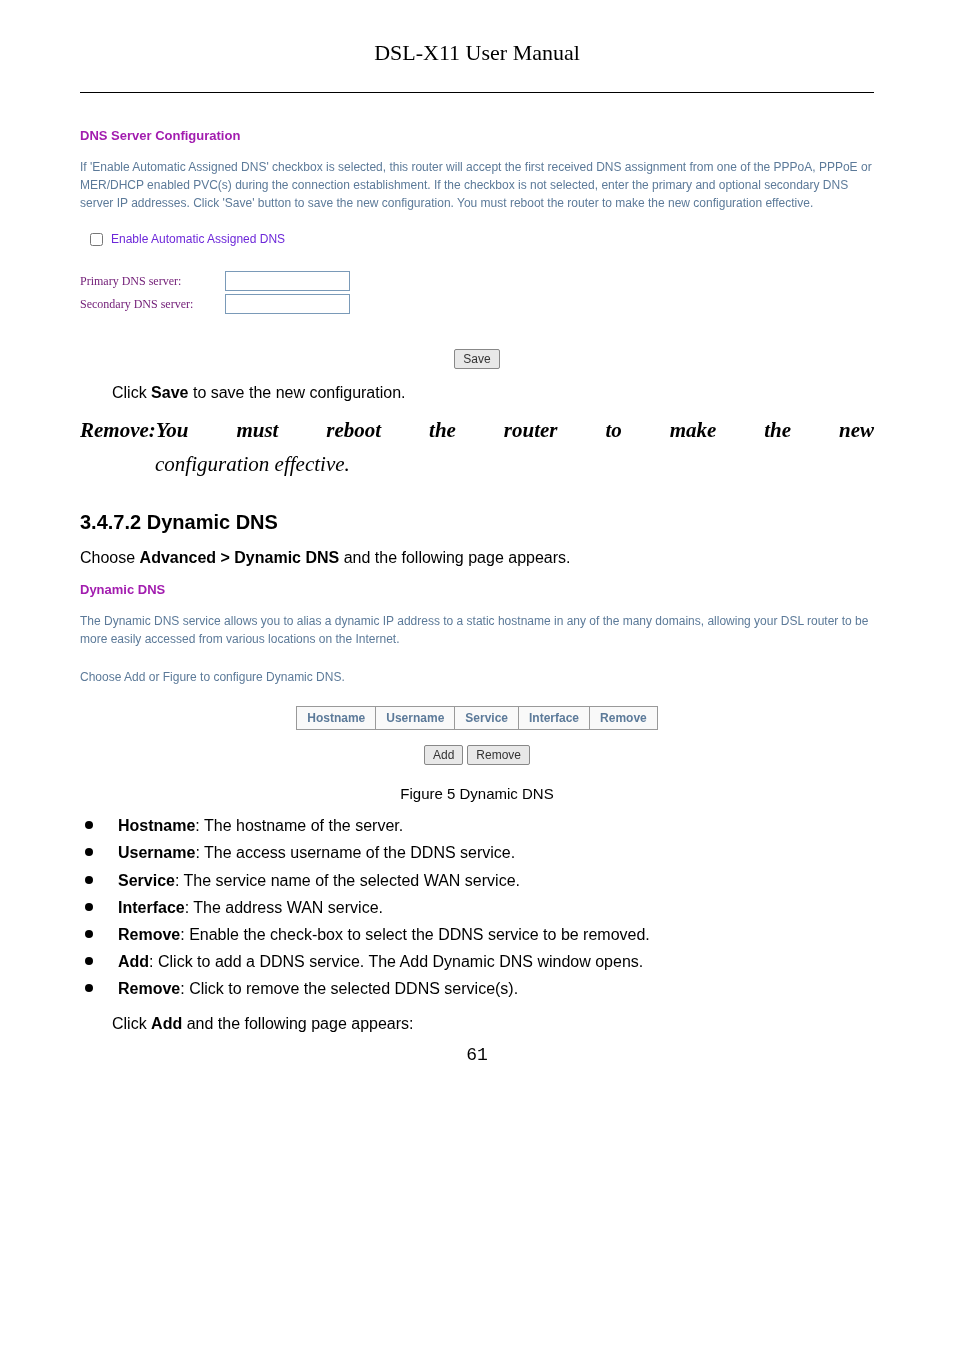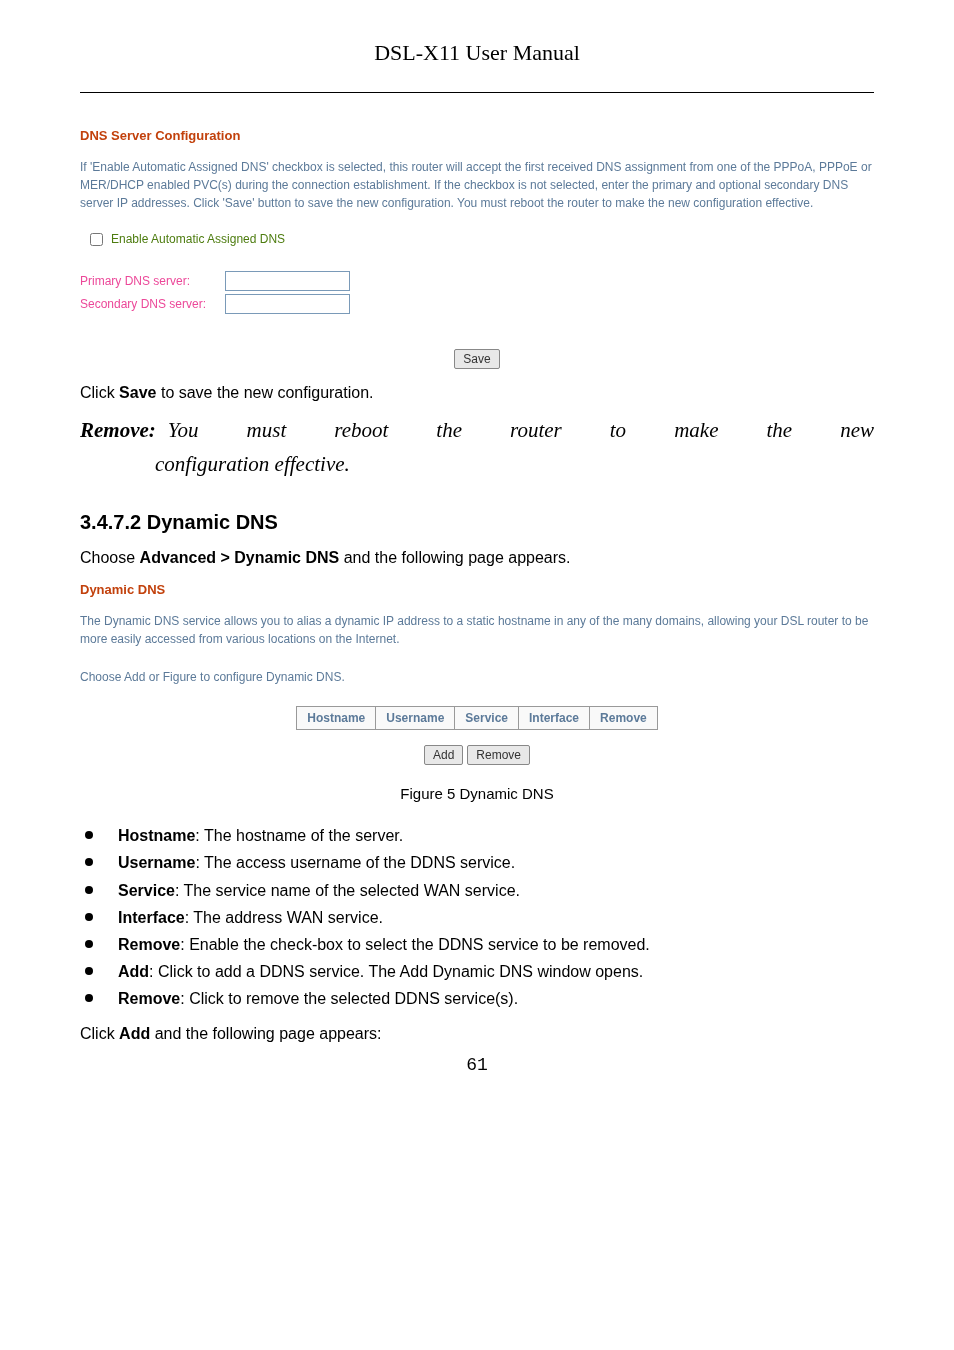--- a/index.html
+++ b/index.html
@@ -20,21 +20,21 @@
       font-size: 22px;
       margin-bottom: 26px;
       font-family: "Times New Roman", serif;
     }
     .header-line {
       border-bottom: 1.5px solid #000;
       margin-bottom: 35px;
     }
     .section-bold {
       font-weight: bold;
-      color: #c2410c;
+      color: #a21caf;
       font-family: Verdana, Arial, sans-serif;
       font-size: 13px;
       margin-bottom: 15px;
     }
     .desc-text {
       color: #5c7a99;
       font-family: Verdana, Arial, sans-serif;
       font-size: 12px;
       line-height: 1.5;
       margin-bottom: 20px;
@@ -44,32 +44,32 @@
       align-items: center;
       gap: 8px;
       margin-bottom: 25px;
       margin-left: 10px;
     }
     .checkbox-row input[type="checkbox"] {
       width: 13px;
       height: 13px;
     }
     .checkbox-label {
-      color: #4d7c0f;
+      color: #6d28d9;
       font-family: Verdana, Arial, sans-serif;
       font-size: 12px;
     }
     .field-row {
       display: flex;
       align-items: center;
       margin-bottom: 3px;
     }
     .field-label {
-      color: #ec4899;
-      font-family: Liberation Sans, sans-serif;
+      color: #701a75;
+      font-family: Liberation Serif, serif;
       font-size: 12px;
       width: 145px;
     }
     .field-input {
       border: 1px solid #7a9ab8;
       height: 20px;
       width: 125px;
       background: #fff;
     }
     .button-row {
@@ -84,20 +84,21 @@
       font-family: Verdana, Arial, sans-serif;
       font-size: 12px;
       color: #333;
       cursor: pointer;
       border-radius: 2px;
     }
     .body-text {
       font-family: Arial, sans-serif;
       font-size: 16px;
       margin-bottom: 12px;
+      margin-left: 32px;
     }
     .warning-text {
       font-family: "Times New Roman", serif;
       font-size: 21px;
       font-style: italic;
       margin-bottom: 30px;
       line-height: 1.6;
       text-align: justify;
     }
     .warning-label {
@@ -138,21 +139,21 @@
     }
     .button-row2 {
       text-align: center;
       margin-top: 15px;
       margin-bottom: 20px;
     }
     .figure-caption {
       text-align: center;
       font-family: Arial, sans-serif;
       font-size: 15px;
-      margin-bottom: 20px;
+      margin-bottom: 10px;
     }
     .bullet-list {
       list-style: none;
       margin-bottom: 12px;
     }
     .bullet-list li {
       font-family: Arial, sans-serif;
       font-size: 16px;
       line-height: 1.7;
       display: flex;
@@ -203,21 +204,21 @@
   <button class="btn">Save</button>
 </div>
 
 <div class="body-text">
   <span>Click </span><b>Save</b><span> to save the new configuration.</span>
 </div>
 
 <div class="warning-text">
   <div style="display:flex; justify-content:space-between;">
     <span><span class="warning-label">Remove:</span></span>
-    <span style="flex:1; text-align:justify; text-align-last:justify; margin-left:12px;"> You must reboot the router to make the new</span>
+    <span style="flex:1; text-align:justify; text-align-last:justify; margin-left:0;font-weight:bold;"> You must reboot the router to make the new</span>
   </div>
   <div class="indent-line">configuration effective.</div>
 </div>
 
 <div class="section-heading">3.4.7.2  Dynamic DNS</div>
 
 <div class="choose-text">
   <span>Choose </span><b>Advanced &gt; Dynamic DNS</b><span> and the following page appears.</span>
 </div>
 

